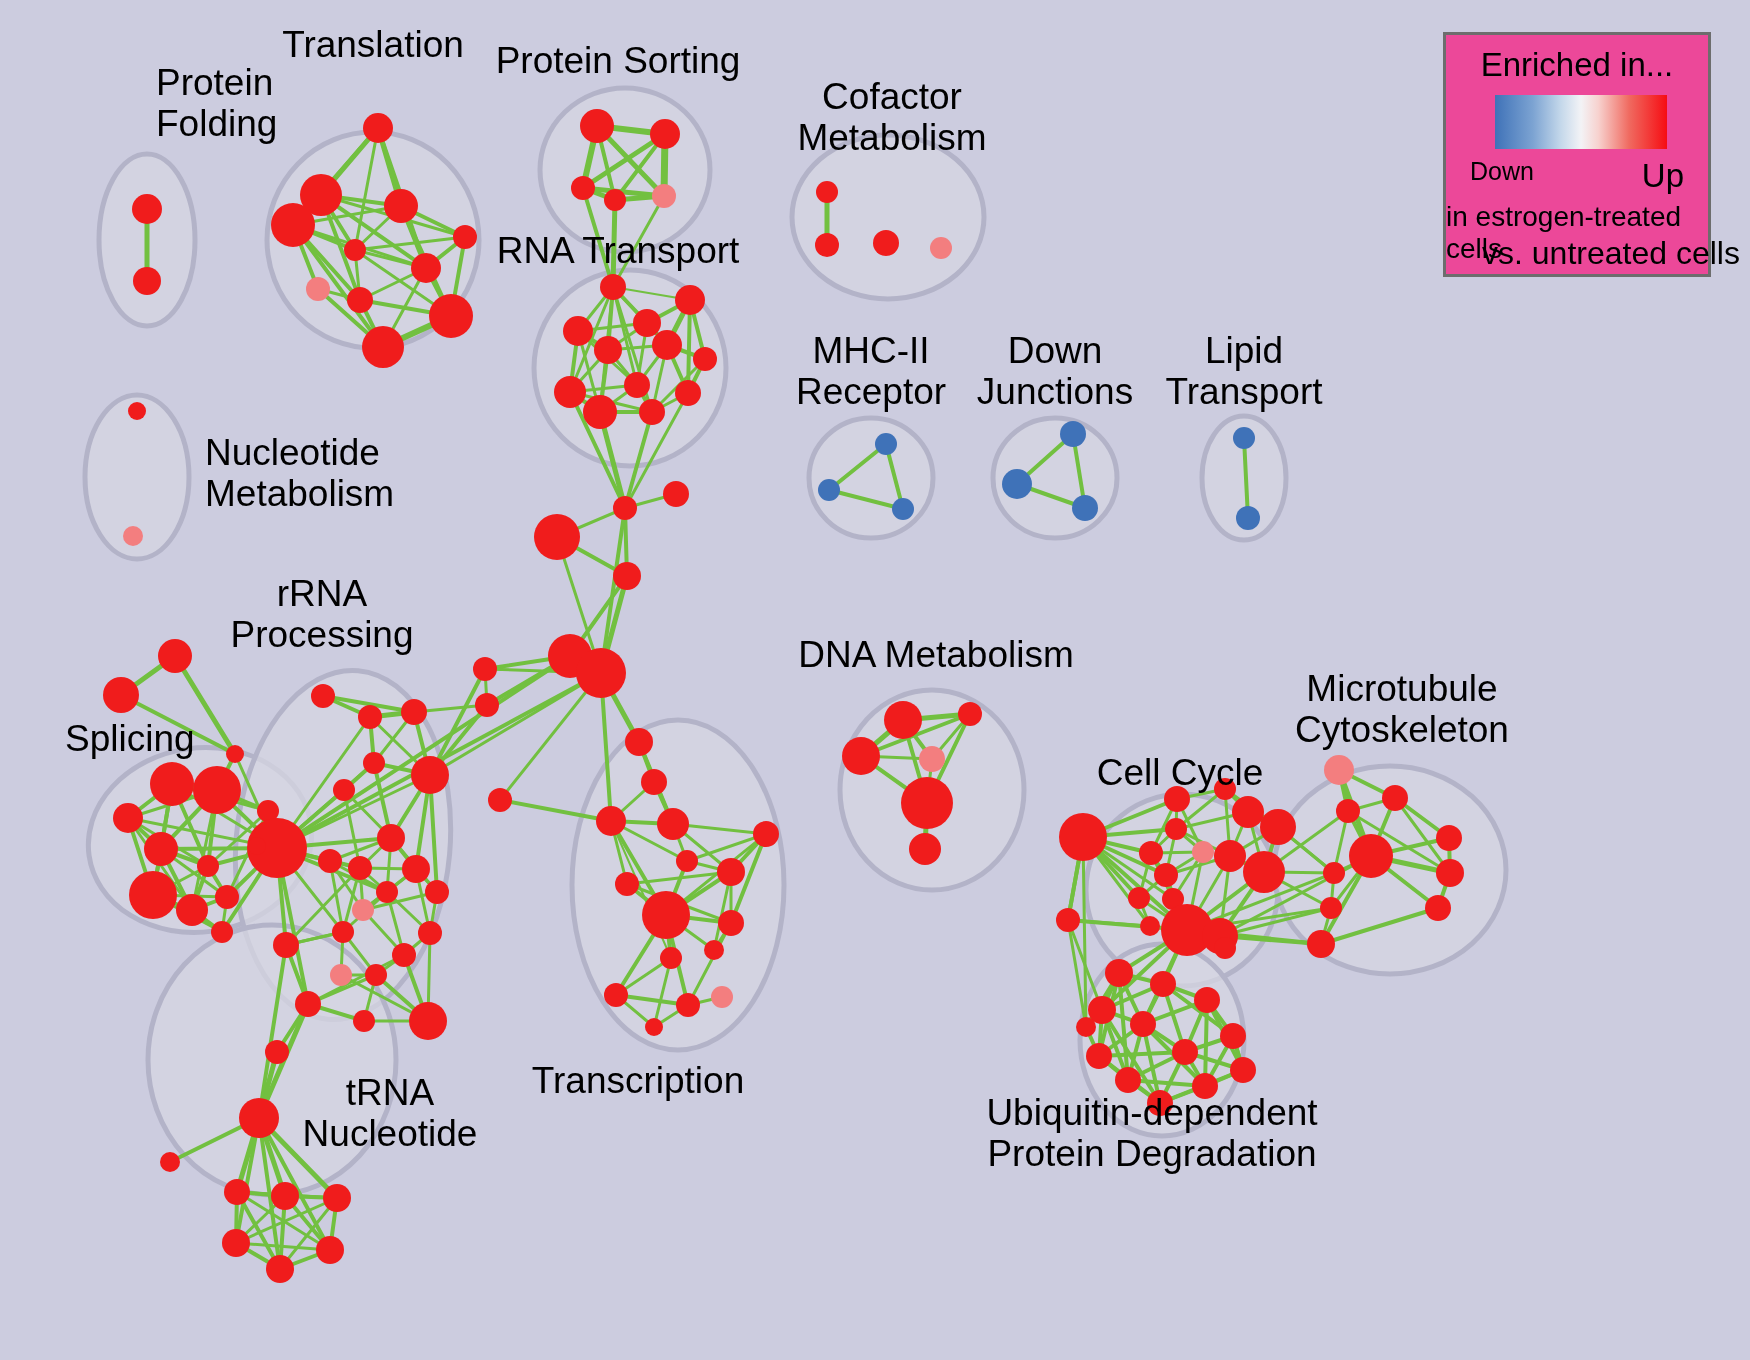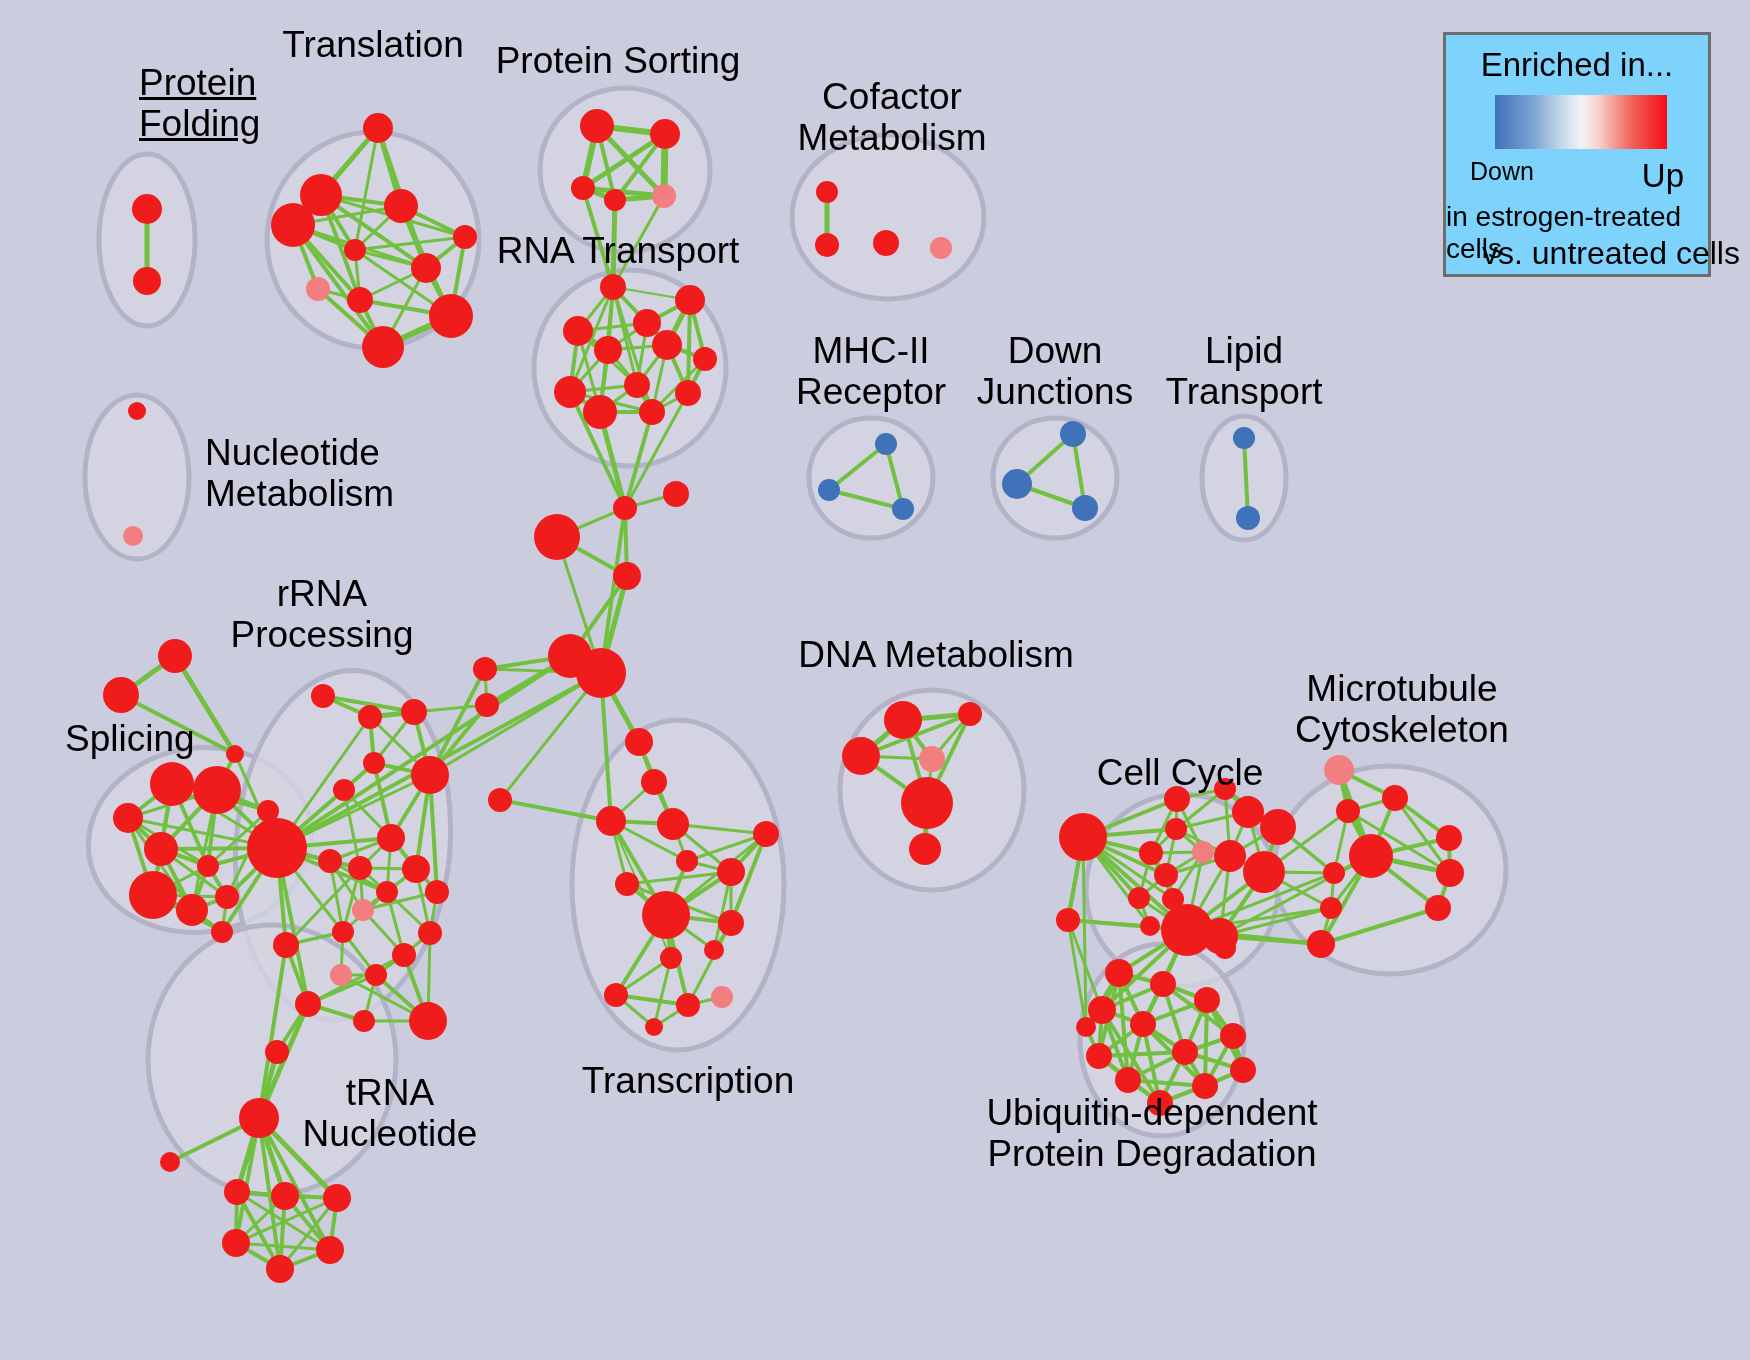--- a/index.html
+++ b/index.html
@@ -3,21 +3,21 @@
 <meta charset="utf-8">
 <style>
   html,body{margin:0;padding:0;background:#ccccdf;}
   #stage{position:relative;width:1750px;height:1360px;background:#ccccdf;
          font-family:"Liberation Sans",sans-serif;overflow:hidden;}
   #net{position:absolute;left:0;top:0;width:1750px;height:1360px;}
   .lbl{position:absolute;color:#000;font-size:37px;line-height:41px;
        font-family:"Liberation Sans",sans-serif;white-space:pre;font-weight:400;}
   .lbl.c{text-align:center;transform:translateX(-50%);}
   #legend{position:absolute;left:1443px;top:32px;width:268px;height:245px;
-          box-sizing:border-box;border:3px solid #6d6d6d;background:#7dd3fc;}
+          box-sizing:border-box;border:3px solid #6d6d6d;background:#ec4899;}
   #legend .ttl{position:absolute;left:0;top:11px;width:100%;text-align:center;
           font-size:33px;color:#000;}
   #bar{position:absolute;left:49px;top:60px;width:172px;height:54px;
        background:linear-gradient(to right,#3f72b8 0%,#7ca3d2 22%,#c3d7ea 38%,
        #f3f3f6 50%,#f7d2cf 60%,#f06a60 78%,#f60d13 100%);}
   #legend .dn{position:absolute;left:24px;top:122px;font-size:25px;color:#000;}
   #legend .up{position:absolute;right:24px;top:122px;font-size:33px;color:#000;}
   #legend .s1{position:absolute;left:0;top:166px;width:100%;font-size:28px;color:#000;}
   #legend .s2{position:absolute;left:0;top:200px;width:100%;text-align:left;font-size:32px;color:#000;padding-left:36px;}
 </style>
@@ -651,21 +651,21 @@
         <circle cx="1243" cy="1070" r="13" fill="rgb(240,28,28)"></circle>
         <circle cx="1128" cy="1080" r="13" fill="rgb(240,28,28)"></circle>
         <circle cx="1205" cy="1086" r="13" fill="rgb(240,28,28)"></circle>
         <circle cx="1160" cy="1103" r="13" fill="rgb(240,28,28)"></circle>
         <circle cx="1086" cy="1027" r="10" fill="rgb(240,28,28)"></circle>
         <circle cx="1225" cy="948" r="11" fill="rgb(240,28,28)"></circle>
       </g>
   </svg>
 
   <div id="labels">
-      <div class="lbl" style="left: 139px; top: 62px; text-decoration: underline;">Protein
+      <div class="lbl" style="left: 156px; top: 62px;">Protein
 Folding</div>
       <div class="lbl c" style="left: 373px; top: 24px;">Translation</div>
       <div class="lbl c" style="left: 618px; top: 40px;">Protein Sorting</div>
       <div class="lbl c" style="left: 618px; top: 230px;">RNA Transport</div>
       <div class="lbl c" style="left: 892px; top: 76px;">Cofactor
 Metabolism</div>
       <div class="lbl" style="left: 205px; top: 432px;">Nucleotide
 Metabolism</div>
       <div class="lbl c" style="left: 871px; top: 330px;">MHC-II
 Receptor</div>
@@ -673,21 +673,21 @@
 Junctions</div>
       <div class="lbl c" style="left: 1244px; top: 330px;">Lipid
 Transport</div>
       <div class="lbl c" style="left: 322px; top: 573px;">rRNA
 Processing</div>
       <div class="lbl" style="left: 65px; top: 718px;">Splicing</div>
       <div class="lbl c" style="left: 936px; top: 634px;">DNA Metabolism</div>
       <div class="lbl c" style="left: 1402px; top: 668px;">Microtubule
 Cytoskeleton</div>
       <div class="lbl c" style="left: 1180px; top: 752px;">Cell Cycle</div>
-      <div class="lbl c" style="left: 688px; top: 1060px;">Transcription</div>
+      <div class="lbl c" style="left: 638px; top: 1060px;">Transcription</div>
       <div class="lbl c" style="left: 390px; top: 1072px;">tRNA
 Nucleotide</div>
       <div class="lbl c" style="left: 1152px; top: 1092px;">Ubiquitin-dependent
 Protein Degradation</div>
     </div>
 
   <div id="legend">
     <div class="ttl">Enriched in...</div>
     <div id="bar"></div>
     <div class="dn">Down</div>

